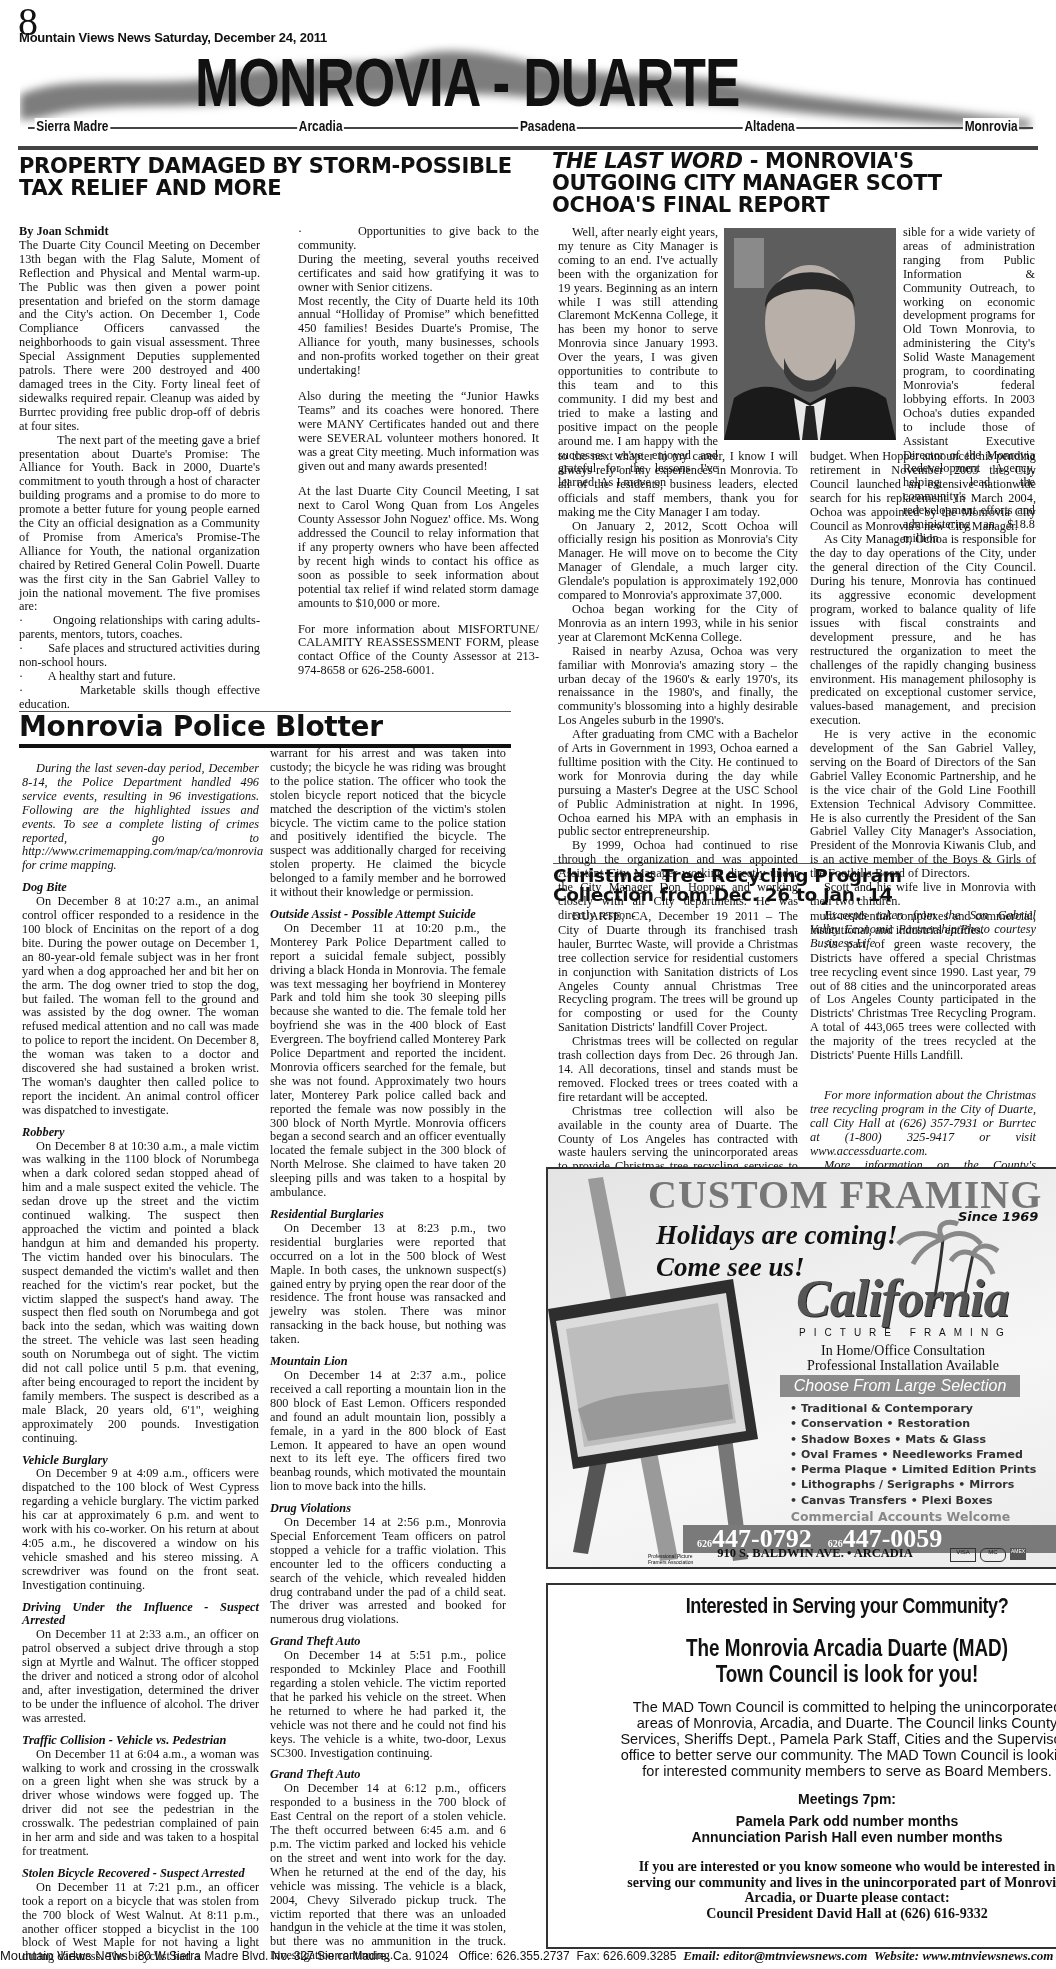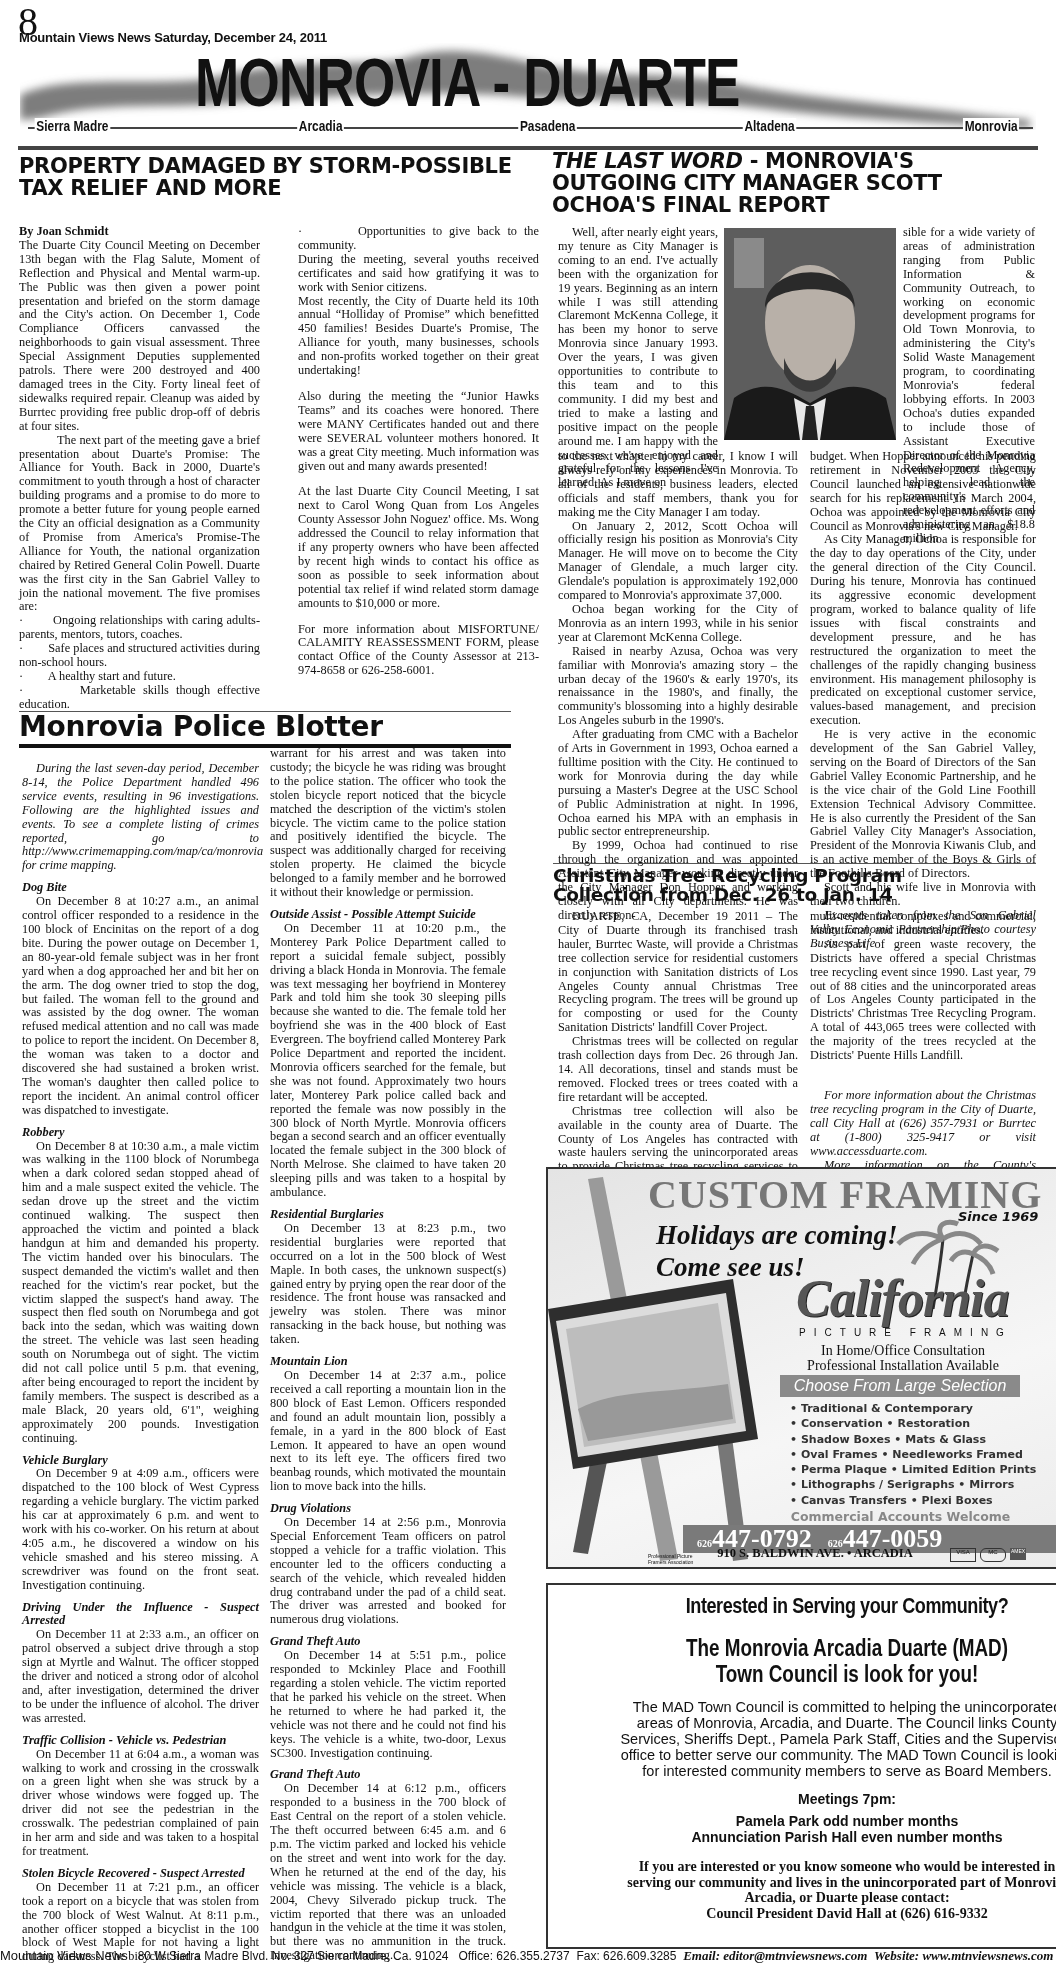--- a/index.html
+++ b/index.html
@@ -55,21 +55,21 @@
   <p class="noind" style="font-weight:bold">By Joan Schmidt</p>
   <p class="noind">The Duarte City Council Meeting on December 13th began with the Flag Salute, Moment of Reflection and Physical and Mental warm-up. The Public was then given a power point presentation and briefed on the storm damage and the City's action. On December 1, Code Compliance Officers canvassed the neighborhoods to gain visual assessment. Three Special Assignment Deputies supplemented patrols. There were 200 destroyed and 400 damaged trees in the City. Forty lineal feet of sidewalks required repair. Cleanup was aided by Burrtec providing free public drop-off of debris at four sites.</p>
   <p style="text-indent:38px">The next part of the meeting gave a brief presentation about Duarte's Promise: The Alliance for Youth. Back in 2000, Duarte's commitment to youth through a host of character building programs and a promise to do more to promote a better future for young people earned the City an official designation as a Community of Promise from America's Promise-The Alliance for Youth, the national organization chaired by Retired General Colin Powell. Duarte was the first city in the San Gabriel Valley to join the national movement. The five promises are:</p>
   <p class="bullet">·&nbsp;&nbsp;&nbsp;&nbsp;&nbsp;&nbsp;&nbsp;&nbsp;<span>Ongoing relationships with caring adults-parents, mentors, tutors, coaches.</span></p>
   <p class="bullet">·&nbsp;&nbsp;&nbsp;&nbsp;&nbsp;&nbsp;&nbsp;&nbsp;<span>Safe places and structured activities during non-school hours.</span></p>
   <p class="bullet">·&nbsp;&nbsp;&nbsp;&nbsp;&nbsp;&nbsp;&nbsp;&nbsp;<span>A healthy start and future.</span></p>
   <p class="bullet">·&nbsp;&nbsp;&nbsp;&nbsp;&nbsp;&nbsp;&nbsp;&nbsp;<span>Marketable skills though effective education.</span></p>
 </div>
 <div class="col" style="left:270px; top:225px; width:241px;margin-left:28px;">
   <p class="bullet">·&nbsp;&nbsp;&nbsp;&nbsp;&nbsp;&nbsp;&nbsp;&nbsp;<span>Opportunities to give back to the community.</span></p>
-  <p class="noind">During the meeting, several youths received certificates and said how gratifying it was to work with Senior citizens.</p>
+  <p class="noind">During the meeting, several youths received certificates and said how gratifying it was to owner with Senior citizens.</p>
   <p class="noind">Most recently, the City of Duarte held its 10th annual “Holliday of Promise” which benefitted 450 families! Besides Duarte's Promise, The Alliance for youth, many businesses, schools and non-profits worked together on their great undertaking!</p>
   <div class="gap"></div>
   <p class="noind">Also during the meeting the “Junior Hawks Teams” and its coaches were honored. There were MANY Certificates handed out and there were SEVERAL volunteer mothers honored. It was a great City meeting. Much information was given out and many awards presented!</p>
   <div class="gap"></div>
   <p class="noind">At the last Duarte City Council Meeting, I sat next to Carol Wong Quan from Los Angeles County Assessor John Noguez' office.  Ms. Wong addressed the Council to relay information that if any property owners who have been affected by recent high winds to contact his office as soon as possible to seek information about potential tax relief if wind related storm damage amounts to $10,000 or more.</p>
   <div class="gap"></div>
   <p class="noind">For more information about MISFORTUNE/ CALAMITY REASSESSMENT FORM, please contact Office of the County Assessor at 213-974-8658 or 626-258-6001.</p>
 </div>
 
 <h1 class="hd abs" style="left:552px; top:150px; width:480px; font-size:21px;"><i>THE LAST WORD</i><span> - MONROVIA'S OUTGOING CITY MANAGER SCOTT OCHOA'S FINAL REPORT</span></h1>

